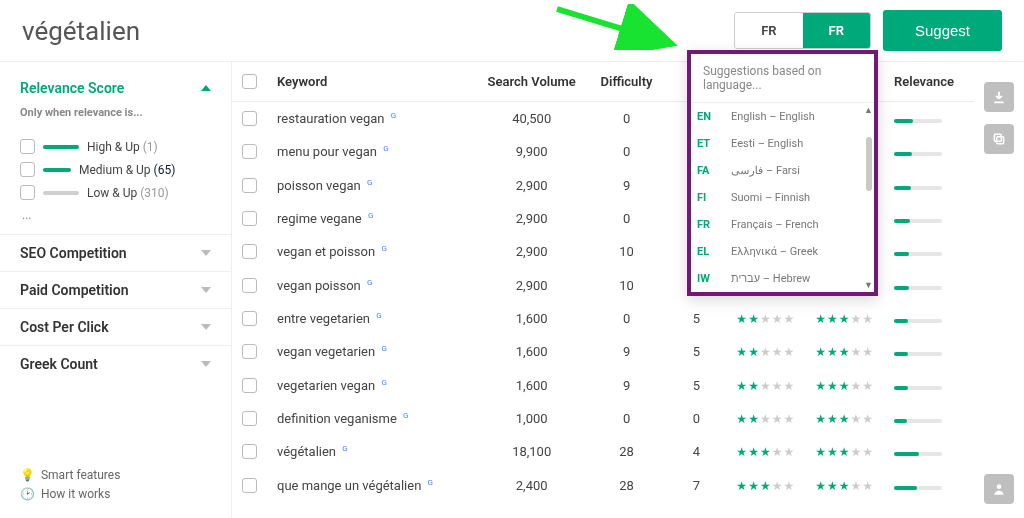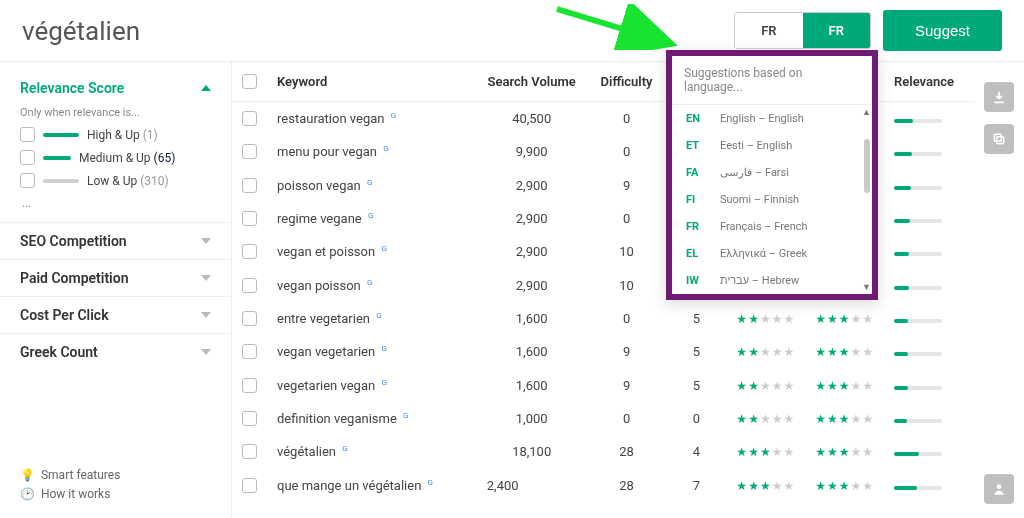--- a/index.html
+++ b/index.html
@@ -90,21 +90,21 @@
     align-items: center;
     padding: 10px 20px;
     font-size: 14px;
     font-weight: 600;
     color: #333;
     cursor: pointer;
     border-top: 1px solid #eee;
   }
   .facet-head.first { border-top: none; color: #00a97a; }
   .facet-body { padding: 0 20px 12px; }
-  .hint { font-size: 11px; color: #888; margin-bottom: 8px; }
+  .hint { font-size: 11px; color: #888; margin-bottom: 20px; font-weight: bold; }
   .chk-row {
     display: flex; align-items: center; gap: 8px;
     font-size: 12px; color: #444; margin: 8px 0;
   }
   .chk {
     width: 15px; height: 15px; border: 1.5px solid #bbb; border-radius: 3px;
     background: #fff; flex: none;
   }
   .bar {
     height: 4px; border-radius: 2px; flex: none;
@@ -155,35 +155,35 @@
   .relbar {
     width: 48px; height: 4px; background: #e6e6e6; border-radius: 2px; position: relative; display: inline-block;
   }
   .relbar > i { position: absolute; left:0; top:0; bottom:0; background:#00a97a; border-radius:2px; }
 
   
   .lang-dd {
     position: absolute;
     top: 50px;
     right: 146px;
-    width: 212px;
+    width: 191px;
     background: #fff;
-    border: 6px solid #701a75;
+    border: 4px solid #701a75;
     box-shadow: 0 4px 14px rgba(0,0,0,0.15);
     z-index: 20;
     font-size: 11px;
   }
   .lang-dd .dd-title {
     padding: 10px 12px; color: #888; border-bottom: 1px solid #eee; font-size: 12px;
   }
   .lang-dd .dd-body {
     max-height: 215px; overflow: hidden; position: relative;
   }
   .lang-opt {
-    display: flex; gap: 14px; align-items: center; padding: 7px 14px;
+    display: flex; gap: 14px; align-items: center; padding: 7px 6px;
     cursor: pointer;
   }
   .lang-opt .code { color: #00a97a; font-weight: 700; width: 20px; }
   .lang-opt .name { color: #777; }
   .dd-scroll {
     position: absolute; right: 2px; top: 34px; width: 6px; height: 54px;
     background: #c9c9c9; border-radius: 3px;
   }
   .dd-arrows {
     position: absolute; right: 2px; width: 8px; color: #777; font-size: 9px; text-align:center;
@@ -462,21 +462,21 @@
             <td style="text-align:center">4</td>
             <td><span class="stars"><span class="on">★</span><span class="on">★</span><span class="on">★</span><span class="off">★</span><span class="off">★</span></span></td>
             <td><span class="stars"><span class="on">★</span><span class="on">★</span><span class="on">★</span><span class="off">★</span><span class="off">★</span></span></td>
             <td><span class="relbar"><i style="width:52%"></i></span></td>
           </tr>
           <tr>
             <td class="chkcell">
               <div class="chk"></div>
             </td>
             <td class="kwcell">que mange un végétalien <span class="g-icon"><span>G</span></span></td>
-            <td style="text-align:left">2,400</td>
+            <td style="text-align:center">2,400</td>
             <td style="text-align:center">28</td>
             <td style="text-align:center">7</td>
             <td><span class="stars"><span class="on">★</span><span class="on">★</span><span class="on">★</span><span class="off">★</span><span class="off">★</span></span></td>
             <td><span class="stars"><span class="on">★</span><span class="on">★</span><span class="on">★</span><span class="off">★</span><span class="off">★</span></span></td>
             <td><span class="relbar"><i style="width:48%"></i></span></td>
           </tr>
         </tbody>
     </table>
   </div>
 

